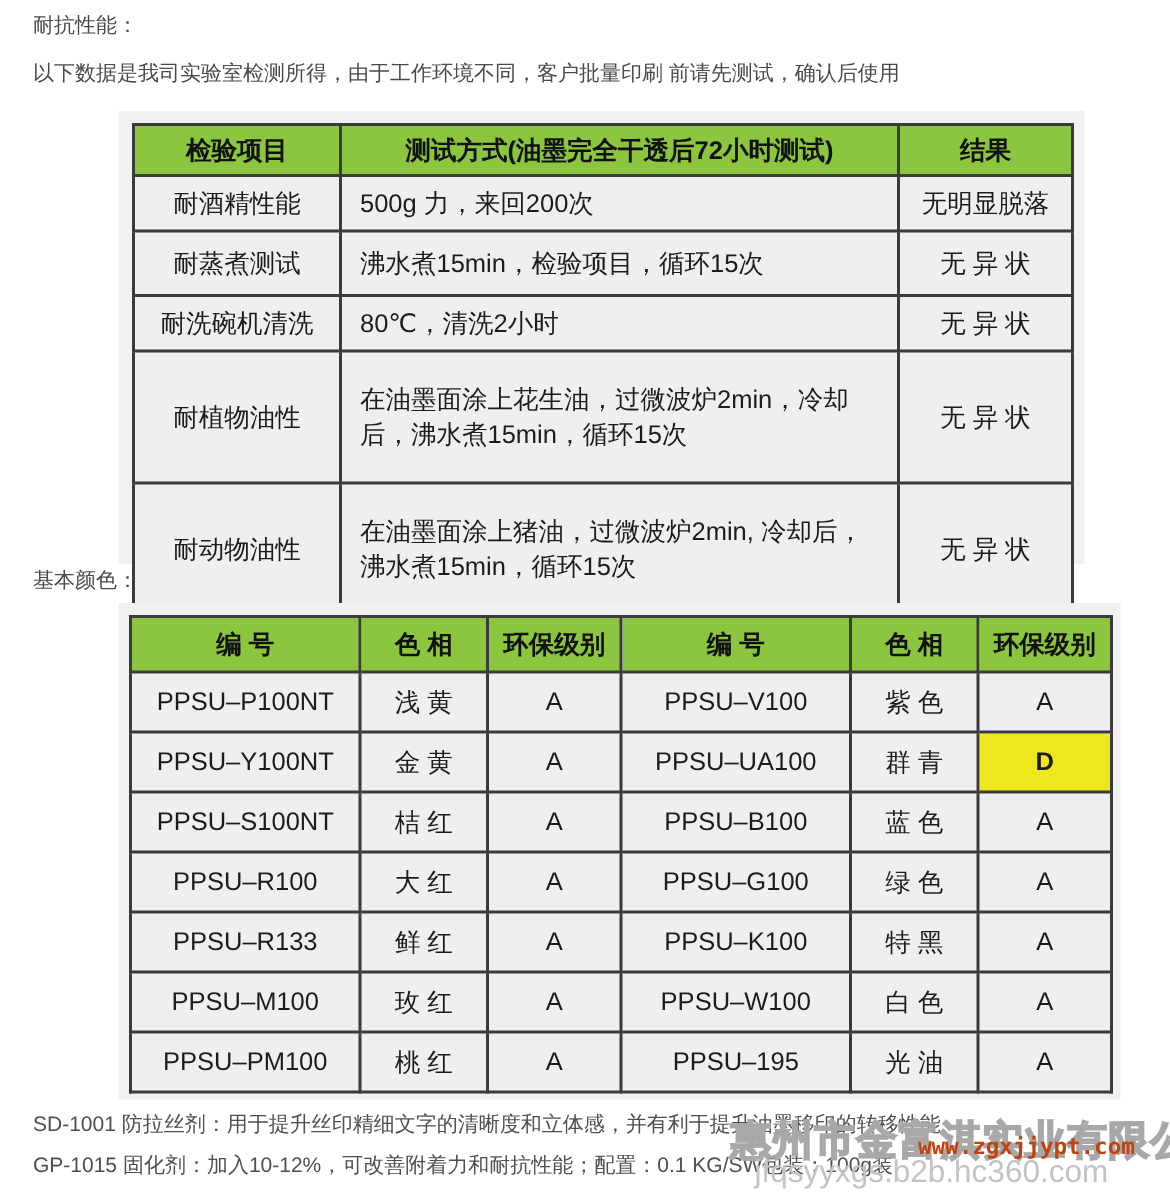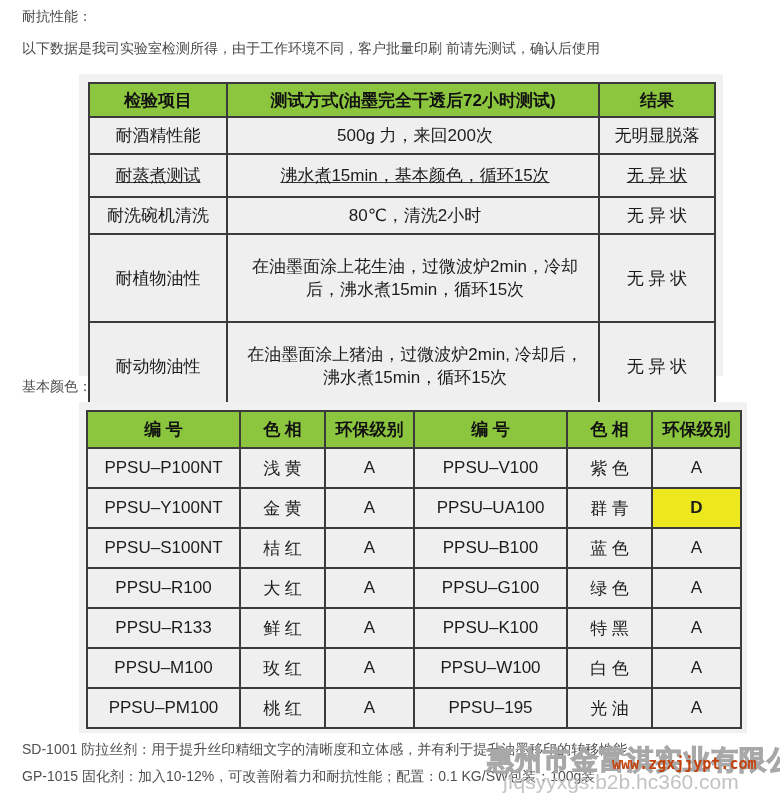--- a/index.html
+++ b/index.html
@@ -19,27 +19,27 @@
 
   table{border-collapse:collapse;table-layout:fixed;}
   #table1{position:absolute;left:88px;top:82px;width:626px;}
   #table2{position:absolute;left:86px;top:410px;width:654px;}
   td,th{
     border:2px solid #3b3b3b;background:#efefef;
     font-size:17px;color:#1c1c1c;text-align:center;padding:4px 8px;
     overflow:hidden;
   }
   th{background:#8cc63e;font-weight:bold;color:#111;}
-  #table1 td.method{text-align:center;padding-left:12px;}
+  #table1 td.method{text-align:left;padding-left:12px;}
   #table1 col.c-item{width:138px;}
   #table1 col.c-method{width:372px;}
   #table1 col.c-result{width:116px;}
   #table1 tr{height:37px;}
   #table1 tr.hdr{height:34px;}
-  #table1 tr.mid{height:43px;text-decoration:underline;}
+  #table1 tr.mid{height:43px;}
   #table1 tr.tall{height:88px;}
 
   #table2 col.c-code{width:153px;}
   #table2 col.c-hue{width:85px;}
   #table2 col.c-grade{width:89px;}
   #table2 tr{height:40px;}
   #table2 tr.hdr{height:37px;margin-left:24px;}
   td.hl{background:#ede71e;font-weight:bold;}
 
   .footnote{position:absolute;left:22px;font-size:14px;color:#4f4f4f;white-space:nowrap;}
@@ -82,21 +82,21 @@
     <th>测试方式(油墨完全干透后72小时测试)</th>
     <th>结果</th>
   </tr>
   <tr>
     <td>耐酒精性能</td>
     <td class="method">500g 力，来回200次</td>
     <td>无明显脱落</td>
   </tr>
   <tr class="mid">
     <td>耐蒸煮测试</td>
-    <td class="method">沸水煮15min，基本颜色，循环15次</td>
+    <td class="method">沸水煮15min，检验项目，循环15次</td>
     <td>无 异 状</td>
   </tr>
   <tr>
     <td>耐洗碗机清洗</td>
     <td class="method">80℃，清洗2小时</td>
     <td>无 异 状</td>
   </tr>
   <tr class="tall">
     <td>耐植物油性</td>
     <td class="method">在油墨面涂上花生油，过微波炉2min，冷却后，沸水煮15min，循环15次</td>

